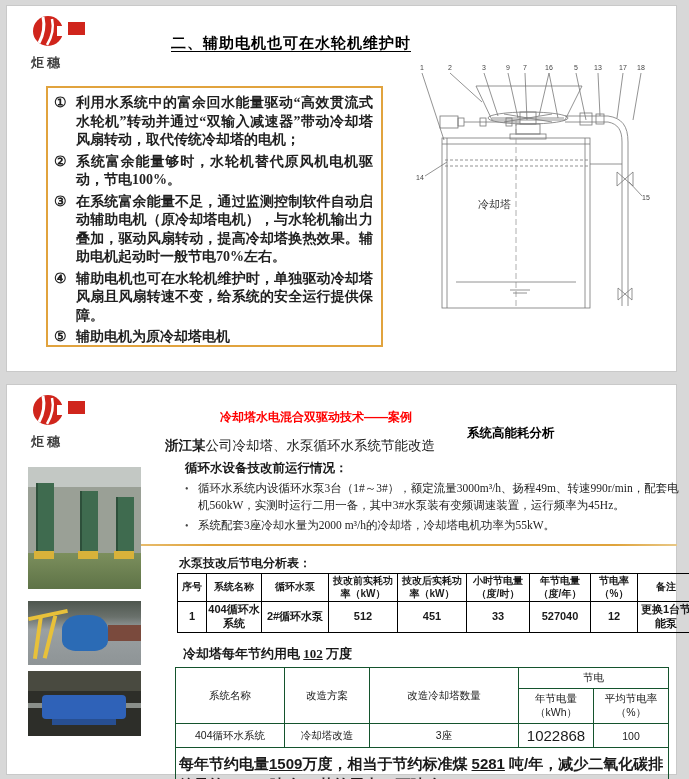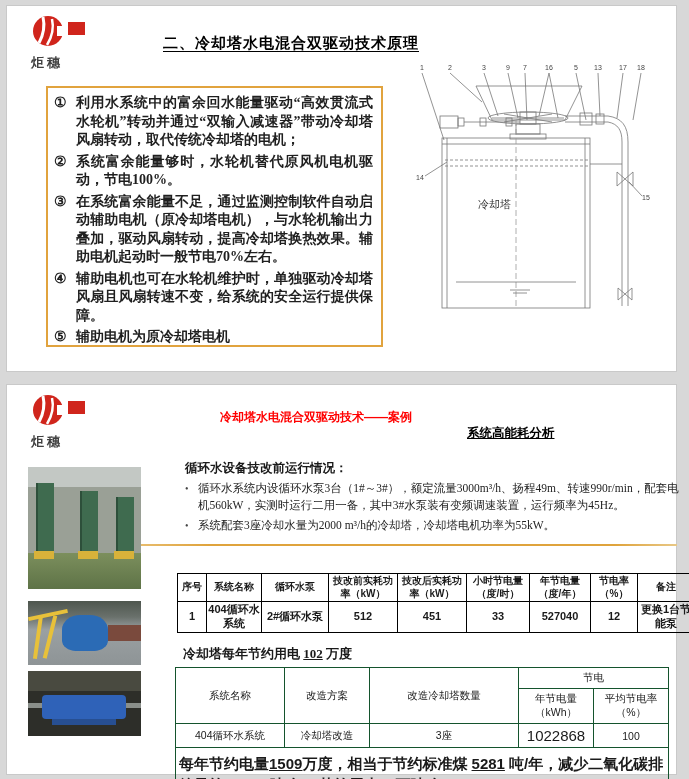--- a/index.html
+++ b/index.html
@@ -45,21 +45,21 @@
     white-space:pre;
   }
 
   
   .s2-title{
     position:absolute;left:150px;top:20px;width:310px;margin:4px;text-align:center;
     font-family:"Liberation Sans",sans-serif;font-size:12px;font-weight:bold;color:#FF0000;
   }
   .s2-analysis{
     position:absolute;left:460px;top:40px;margin:0;
-    font-family:"Liberation Sans",sans-serif;font-size:12.5px;font-weight:bold;color:#000;text-decoration:underline;
+    font-family:"Liberation Sans",sans-serif;font-size:12.5px;font-weight:bold;color:#000;
   }
   .company{position:absolute;left:158px;top:52px;font-size:13.5px;}
   .company .b{font-weight:bold;}
   .sec-head{
     position:absolute;left:178px;top:75px;
     font-family:Liberation Mono, monospace;font-size:12.5px;font-weight:bold;
   }
   .bullets{position:absolute;left:178px;top:95px;width:494px;}
   .bullet{display:flex;font-size:11.5px;line-height:17px;margin-bottom:3px;color:#222;}
   .bullet .dot{flex:0 0 13px;font-size:10px;color:#444;}
@@ -130,21 +130,21 @@
       <svg width="58" height="38" viewBox="0 0 58 38">
         <circle cx="17" cy="17" r="15" fill="#D0251C"></circle>
         <path d="M8,29 Q15,16 12,3" stroke="#ffffff" stroke-width="3" fill="none"></path>
         <path d="M16,31 Q24,18 21,5" stroke="#ffffff" stroke-width="2.5" fill="none"></path>
         <rect x="26" y="12" width="10" height="10" fill="#ffffff"></rect>
         <rect x="37" y="8" width="17" height="13" fill="#D0251C"></rect>
       </svg>
       <div class="logo-text">炬穗</div>
     </div>
 
-    <h1 class="s1-title">二、冷却塔水电混合双驱动技术原理</h1>
+    <h1 class="s1-title">二、辅助电机也可在水轮机维护时</h1>
 
     <div class="listbox">
       <div class="li">
         <span class="num">①</span>
         <span class="txt">利用水系统中的富余回水能量驱动“高效贯流式水轮机”转动并通过“双输入减速器”带动冷却塔风扇转动，取代传统冷却塔的电机；</span>
       </div>
       <div class="li">
         <span class="num">②</span>
         <span class="txt">系统富余能量够时，水轮机替代原风机电机驱动，节电100%。</span>
       </div>
@@ -251,20 +251,23 @@
         <path d="M16,31 Q24,18 21,5" stroke="#ffffff" stroke-width="2.5" fill="none"></path>
         <rect x="26" y="12" width="10" height="10" fill="#ffffff"></rect>
         <rect x="37" y="8" width="17" height="13" fill="#D0251C"></rect>
       </svg>
       <div class="logo-text">炬穗</div>
     </div>
 
     <h1 class="s2-title">冷却塔水电混合双驱动技术——案例</h1>
     <h2 class="s2-analysis">系统高能耗分析</h2>
 
+    <div class="company">
+      <span class="b">浙江某</span><span>公司冷却塔、水泵循环水系统节能改造</span>
+    </div>
 
     <div class="sec-head">循环水设备技改前运行情况：</div>
 
     <div class="bullets">
       <div class="bullet">
         <span class="dot">•</span>
         <span class="btxt">循环水系统内设循环水泵3台（1#～3#），额定流量3000m³/h、扬程49m、转速990r/min，配套电机560kW，实测时运行二用一备，其中3#水泵装有变频调速装置，运行频率为45Hz。</span>
       </div>
       <div class="bullet">
         <span class="dot">•</span>
@@ -293,20 +296,21 @@
       <div class="rail r2"></div>
       <div class="railtop"></div>
     </div>
     <div class="photo p3">
       <div class="top"></div>
       <div class="shaft"></div>
       <div class="mach"></div>
       <div class="feet"></div>
     </div>
 
+    <div class="t1-cap">水泵技改后节电分析表：</div>
     <table class="t1">
       <thead>
         <tr>
           <th style="width:26px">序号</th>
           <th style="width:52px">系统名称</th>
           <th style="width:64px">循环水泵</th>
           <th style="width:66px">技改前实耗功率（kW）</th>
           <th style="width:66px">技改后实耗功率（kW）</th>
           <th style="width:60px">小时节电量（度/时）</th>
           <th style="width:58px">年节电量（度/年）</th>

